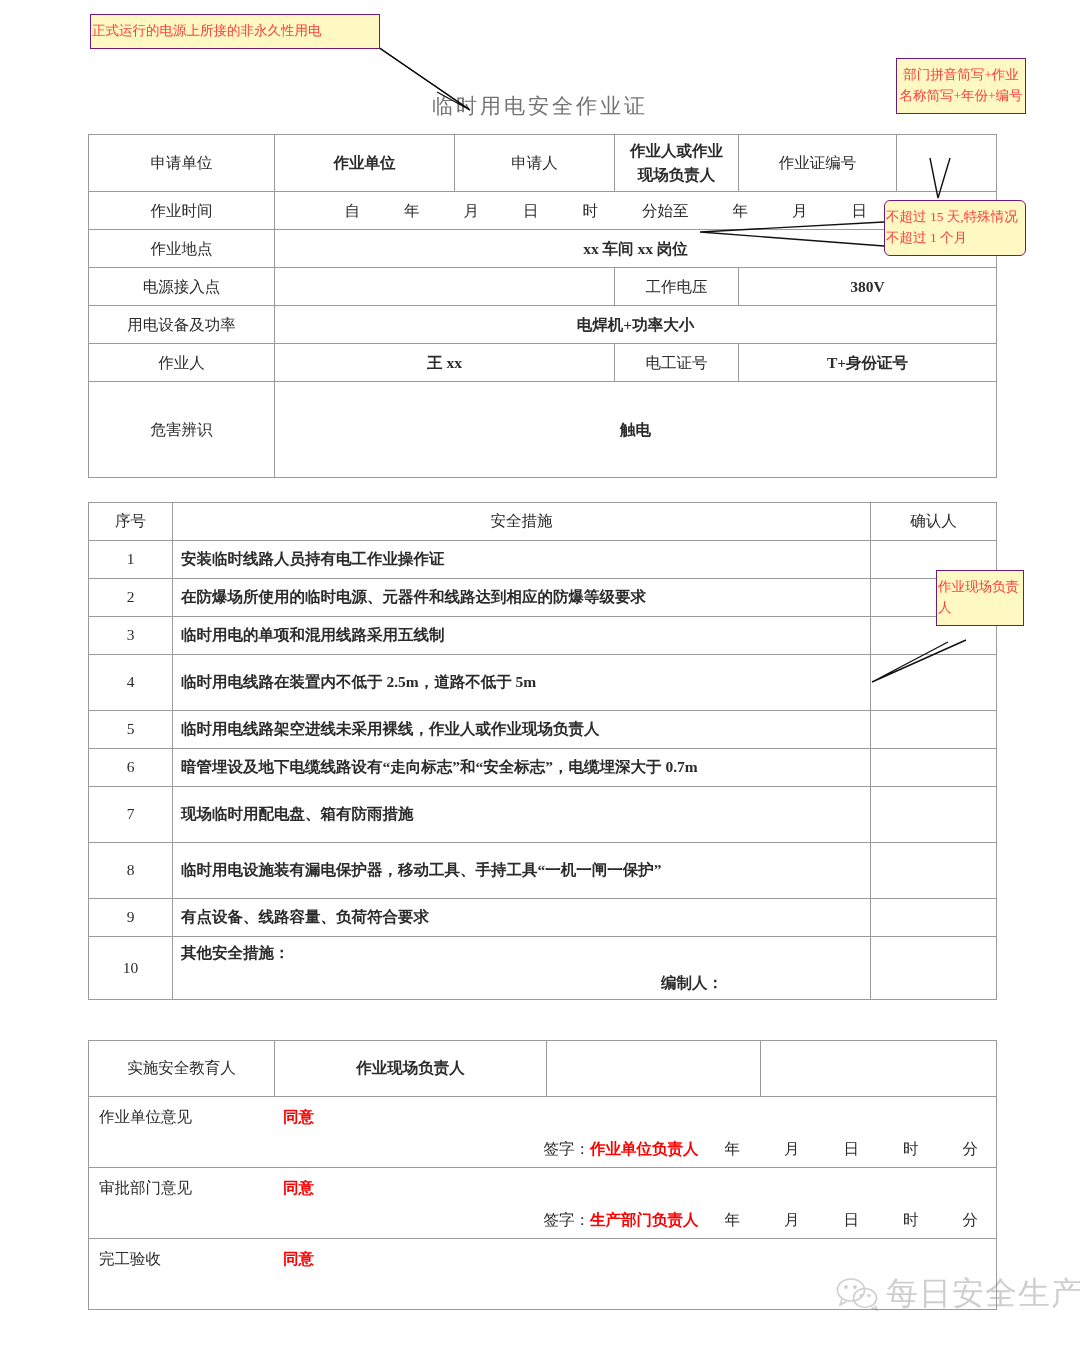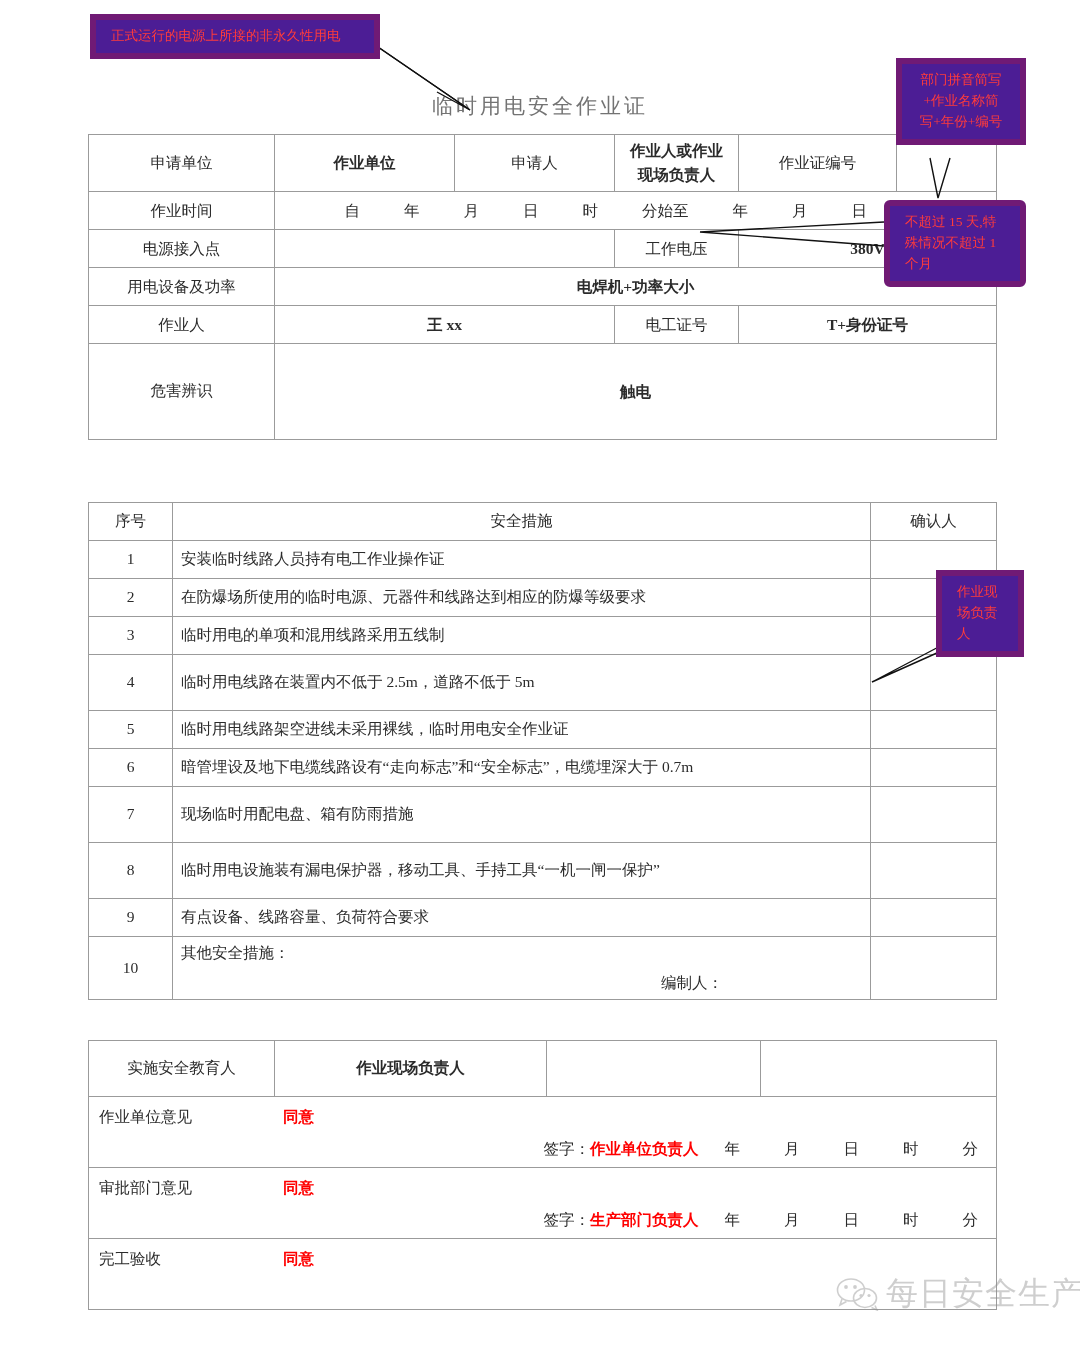--- a/index.html
+++ b/index.html
@@ -47,63 +47,63 @@
   table.form td {
     border: 1px solid #9b9b9b;
     font-size: 15.5px;
     padding: 4px 8px;
     vertical-align: middle;
     line-height: 1.55;
     color: #2b2b2b;
     background: #fff;
   }
   .ctr  { text-align: center; }
-  .lft  { text-align: left; }
+  .lft  { text-align: left; font-weight: bold; }
   .red  { color: #ff0000; font-weight: bold; }
 
   #tbl-top   { top: 134px; }
   #tbl-mid   { top: 502px; }
   #tbl-bot   { top: 1040px; }
 
   
   .dateline {
     text-align: center;
     letter-spacing: 0;
     font-size: 15.5px;
   }
   .dateline span { display: inline-block; }
   .sp { display:inline-block; width: 44px; }
   .sp-s { display:inline-block; width: 26px; }
 
   
-  .h-hazard { height: 96px; font-family: Liberation Mono, monospace; }
+  .h-hazard { height: 96px; }
   .h-row    { height: 38px; }
   .h-row-tall { height: 56px; }
   .h-row10  { height: 60px; }
 
   
   .other-wrap { position: relative; height: 54px; }
   .other-top  { position:absolute; left:0; top:0; }
   .other-bot  { position:absolute; left:480px; bottom:0; }
 
   
   .op-wrap { position: relative; height: 62px; }
   .op-label { position: absolute; left: 2px;  top: 4px; }
   .op-value { position: absolute; left: 186px; top: 4px; }
   .op-sign  { position: absolute; right: 10px; bottom: 2px; white-space: nowrap; }
 
   
   .callout {
     position: absolute;
-    border: 6px solid #701a75;
-    background: #4c1d95;
+    border: 1px solid #701a75;
+    background: #fef9c3;
     color: #ff3b3b;
     font-size: 13.5px;
     line-height: 1.55;
-    padding: 6px 15px;
+    padding: 6px 1px;
     font-family: "Liberation Serif", "DejaVu Serif", serif;
     z-index: 30;
   }
   #callout-1 { left: 90px;  top: 14px;  width: 290px; }
   #callout-2 { left: 896px; top: 58px;  width: 130px; text-align: center; }
   #callout-3 { left: 884px; top: 200px; width: 142px; border-radius: 6px; }
   #callout-4 { left: 936px; top: 570px; width: 88px;  }
 
   
   svg.leaders {
@@ -184,20 +184,24 @@
         <td class="ctr">作业证编号</td>
         <td class="ctr"></td>
       </tr>
       <tr>
         <td class="ctr h-row">作业时间</td>
         <td class="dateline" colspan="5">
           <span>自</span><i class="sp"></i><span>年</span><i class="sp"></i><span>月</span><i class="sp"></i><span>日</span><i class="sp"></i><span>时</span><i class="sp"></i><span>分始至</span><i class="sp"></i><span>年</span><i class="sp"></i><span>月</span><i class="sp"></i><span>日</span><i class="sp"></i><span>时</span>
         </td>
       </tr>
       <tr>
+        <td class="ctr h-row">作业地点</td>
+        <td class="ctr red" colspan="5">xx 车间 xx 岗位</td>
+      </tr>
+      <tr>
         <td class="ctr h-row">电源接入点</td>
         <td class="ctr" colspan="2"></td>
         <td class="ctr">工作电压</td>
         <td class="ctr red" colspan="2">380V</td>
       </tr>
       <tr>
         <td class="ctr h-row">用电设备及功率</td>
         <td class="ctr red" colspan="5">电焊机+功率大小</td>
       </tr>
       <tr>
@@ -240,21 +244,21 @@
         <td class="lft">临时用电的单项和混用线路采用五线制</td>
         <td class="ctr"></td>
       </tr>
       <tr>
         <td class="ctr h-row-tall">4</td>
         <td class="lft">临时用电线路在装置内不低于 2.5m，道路不低于 5m</td>
         <td class="ctr"></td>
       </tr>
       <tr>
         <td class="ctr h-row">5</td>
-        <td class="lft">临时用电线路架空进线未采用裸线，临时用电安全作业证</td>
+        <td class="lft">临时用电线路架空进线未采用裸线，作业人或作业现场负责人</td>
         <td class="ctr"></td>
       </tr>
       <tr>
         <td class="ctr h-row">6</td>
         <td class="lft">暗管埋设及地下电缆线路设有“走向标志”和“安全标志”，电缆埋深大于 0.7m</td>
         <td class="ctr"></td>
       </tr>
       <tr>
         <td class="ctr h-row-tall">7</td>
         <td class="lft">现场临时用配电盘、箱有防雨措施</td>

